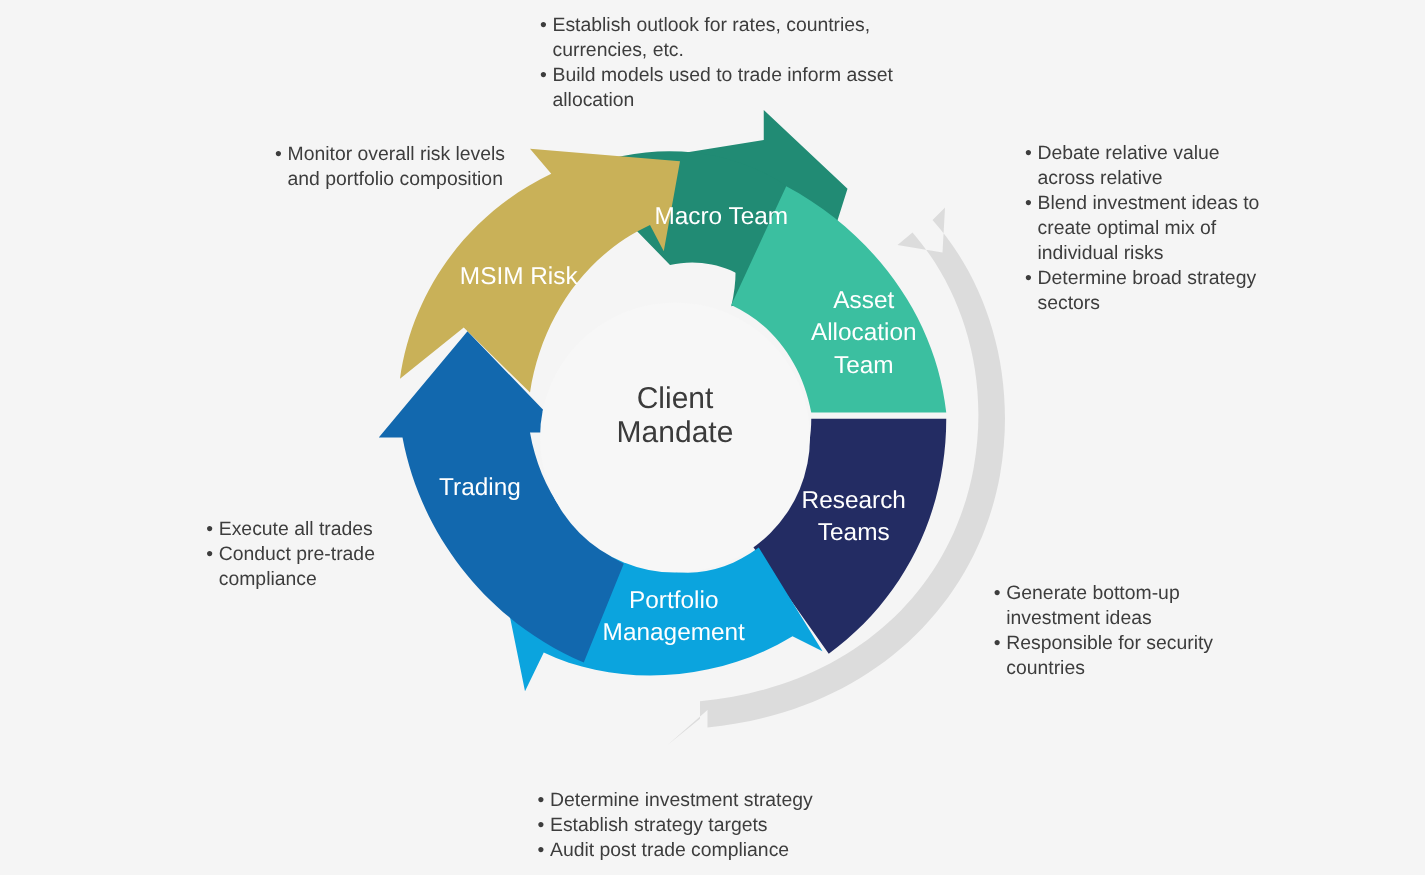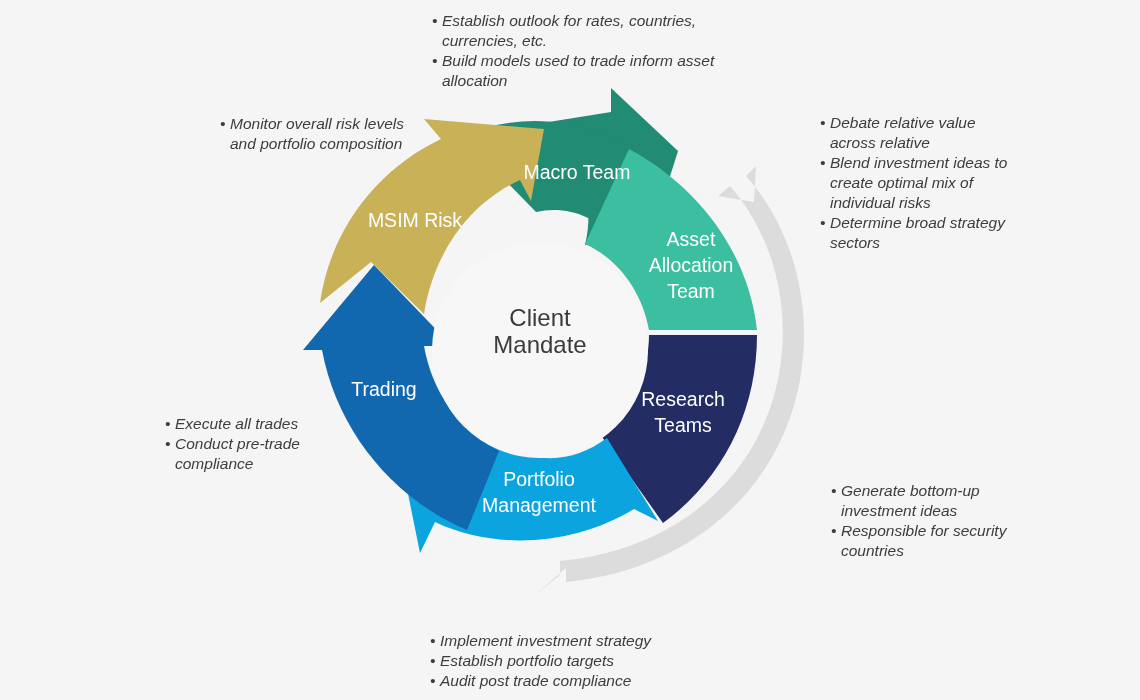--- a/index.html
+++ b/index.html
@@ -29,32 +29,31 @@
   }
   .annotation ul {
     margin: 0;
     padding: 0;
     list-style: none;
   }
   .annotation li {
     position: relative;
     padding-left: 10px;
     margin: 0;
-    font-style: italic;
   }
   .annotation li::before {
     content: "\2022";
     position: absolute;
     left: 0;
     top: 0;
   }
   
   #ann-macro      { left: 432px; top: 11px;  width: 290px; }
   #ann-asset      { left: 820px; top: 113px; width: 200px; }
-  #ann-research   { left: 831px; top: 465px; width: 195px; margin-top: 16px; }
+  #ann-research   { left: 795px; top: 465px; width: 195px; }
   #ann-portfolio  { left: 430px; top: 631px; width: 300px; }
   #ann-trading    { left: 165px; top: 414px; width: 180px; }
   #ann-risk       { left: 220px; top: 114px; width: 185px; }
 
   svg.wheel {
     position: absolute;
     left: 0; top: 0;
     width: 1140px;
     height: 700px;
   }
@@ -215,22 +214,22 @@
 
   <div class="annotation" id="ann-research">
     <ul>
       <li>Generate bottom-up investment ideas</li>
       <li>Responsible for security countries</li>
     </ul>
   </div>
 
   <div class="annotation" id="ann-portfolio">
     <ul>
-      <li>Implement investment strategy</li>
-      <li>Establish portfolio targets</li>
+      <li>Determine investment strategy</li>
+      <li>Establish strategy targets</li>
       <li>Audit post trade compliance</li>
     </ul>
   </div>
 
   <div class="annotation" id="ann-trading">
     <ul>
       <li>Execute all trades</li>
       <li>Conduct pre-trade compliance</li>
     </ul>
   </div>

